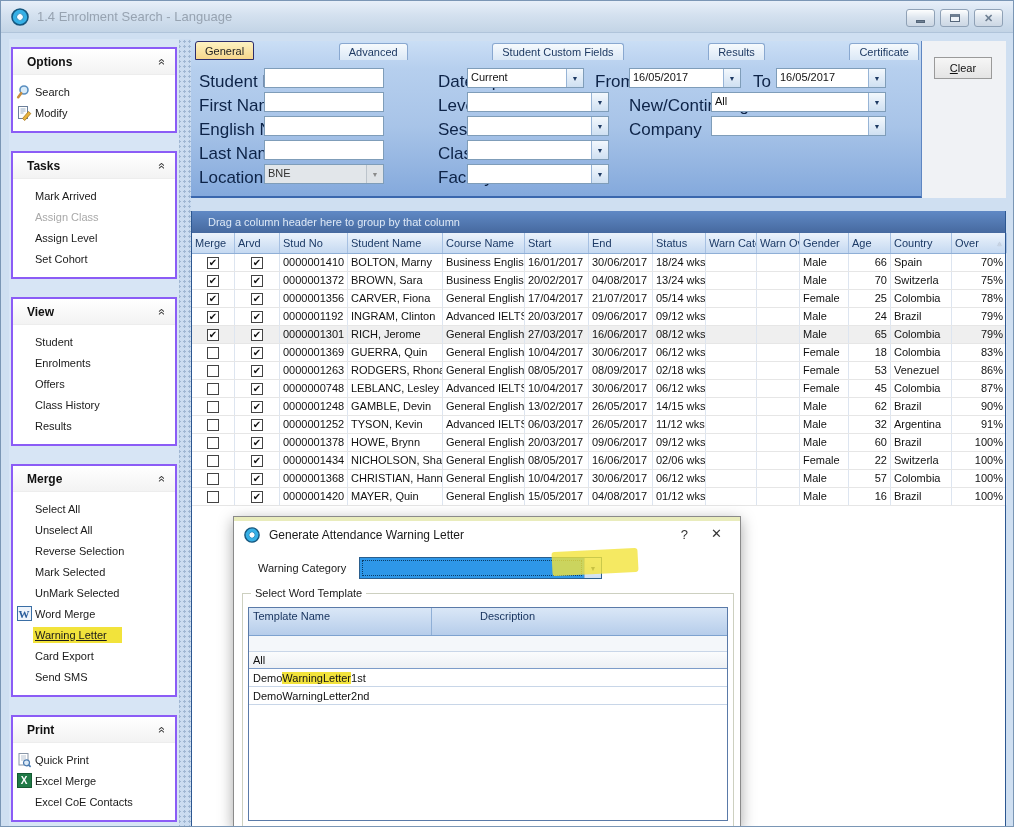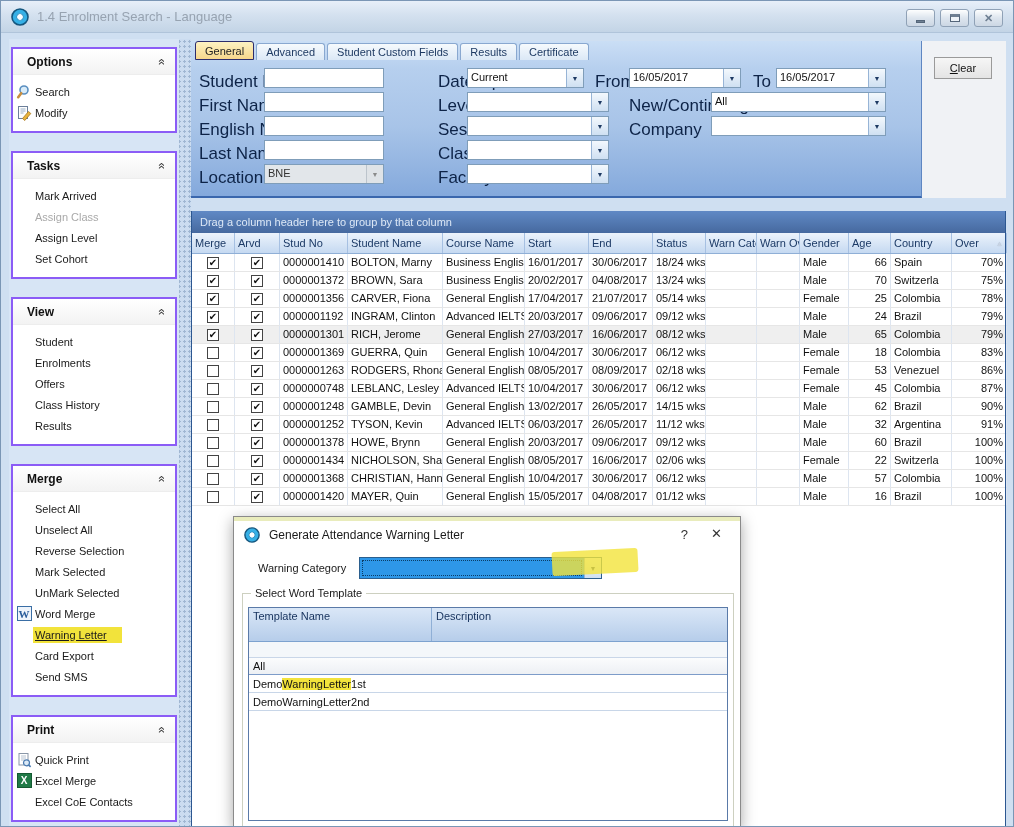--- a/index.html
+++ b/index.html
@@ -46,21 +46,21 @@
   
   .splitter { position:absolute; left:178px; top:38px; width:12px; bottom:0; background:#cbdcf0;
               background-image:radial-gradient(#9fb6d2 1px, transparent 1.2px);
               background-size:5px 5px; background-position:3px 0; }
 
   
   .form-bg { position:absolute; left:190px; top:40px; width:731px; height:157px;
              background:linear-gradient(180deg,#cadef5 0%,#b6cfee 18%,#a8c4e8 55%,#84a9dc 100%);
              border-bottom:2px solid #3a67ad; border-right:1px solid #5e86c2; }
   .tabstrip { position:absolute; left:0; top:0; right:0; height:19px; display:flex;
-              align-items:flex-end; padding-left:4px; }
+              align-items:flex-end; padding-left:4px;justify-content:space-between; }
   .tab { height:17px; padding:0 9px; margin-right:2px; display:flex; align-items:center;
          font-size:11px; color:#1e3a63; cursor:default;
          background:linear-gradient(180deg,#f6fafd,#dbe8f6);
          border:1px solid #89a8d0; border-bottom:none; border-radius:3px 3px 0 0; }
   .tab.active { height:19px; background:linear-gradient(180deg,#fdf2c2,#f7d78c);
                 border:1px solid #2d2d6b; color:#222; font-weight:normal; }
   .f-label { position:absolute; font-size:17px; color:#0d2347; white-space:nowrap; }
   .f-box { position:absolute; height:20px; background:#fff; border:1px solid #7f9db9; display:flex; }
   .f-val { flex:1; padding:2px 3px; font-size:11px; color:#111; overflow:hidden; white-space:nowrap; }
   .combo-btn { width:17px; flex:none; background:linear-gradient(180deg,#f3f8fd,#cfe0f2);
@@ -72,21 +72,21 @@
 
   .clear-zone { position:absolute; left:921px; top:40px; width:84px; height:157px; background:#f0f2f5; }
   .btn { position:absolute; left:12px; top:16px; width:58px; height:22px;
          background:linear-gradient(180deg,#f6f6f6,#e4e4e4); border:1px solid #9a9a9a;
          font-size:11px; font-family:"Liberation Sans",sans-serif; color:#111; cursor:default; }
 
   
   .grid { position:absolute; left:190px; top:210px; width:815px; bottom:0; background:#fff;
           border-left:1px solid #2c5791; border-right:1px solid #2c5791; }
   .groupbar { height:22px; background:linear-gradient(180deg,#6089c5,#46699f);
-              color:#dde8f6; font-size:11px; line-height:22px; padding-left:8px; }
+              color:#dde8f6; font-size:11px; line-height:22px; padding-left:16px; }
   .ghead { display:flex; height:21px; background:linear-gradient(180deg,#ecf3fc,#c5d9f1);
            border-bottom:1px solid #8fafd6; }
   .hcell { flex:none; display:flex; align-items:center; padding:0 3px; font-size:11px;
            color:#1c3a66; border-right:1px solid #a6c0e2; overflow:hidden; white-space:nowrap; cursor:default; }
   .hcell .sort { margin-left:auto; font-size:7px; color:#c8d4e4; text-shadow:0 0 1px #9fb0c4; }
   .grow { display:flex; height:18px; border-bottom:1px solid #e6e6e6; background:#fff; }
   .grow.focused { background:#efefef; }
   .gcell { flex:none; padding:1px 3px; font-size:11px; line-height:15px; color:#111;
            border-right:1px solid #dde5f0; overflow:hidden; white-space:nowrap;
            display:flex; align-items:center; }
@@ -110,22 +110,22 @@
               background:#2e97e8; border:1px solid #2b5f8e; display:flex; }
   .wc-value { flex:1; outline:1px dotted #0b3d66; outline-offset:-3px; }
   .wc-combo .combo-btn { height:100%; }
   .hl-blob { position:absolute; left:318px; top:33px; width:86px; height:24px; background:#f2e33b;
              opacity:.8; transform:rotate(-3deg); border-radius:3px; }
   .tpl-group { position:absolute; left:8px; top:70px; width:492px; height:244px;
                border:1px solid #cdd0c0; }
   .tpl-group legend { margin-left:8px; padding:0 4px; font-size:11px; color:#1a1a1a; }
   .tpl-grid { position:absolute; left:14px; top:90px; width:480px; bottom:6px;
               border:1px solid #5a7aa8; background:#fff; }
-  .tpl-header { display:flex; height:34px; background:linear-gradient(180deg,#dae7f7,#b6cdea);
-                border-bottom:1px solid #7da2cf; }
+  .tpl-header { display:flex; height:28px; background:linear-gradient(180deg,#dae7f7,#b6cdea);
+                border-bottom:1px solid #7da2cf;gap:44px; }
   .tpl-h1 { width:183px; padding:2px 4px; font-size:11px; color:#15315c; border-right:1px solid #8fafd6; }
   .tpl-h2 { flex:1; padding:2px 4px; font-size:11px; color:#15315c; }
   .trow { display:flex; font-size:11px; color:#111; align-items:center; }
   .trow0 { height:16px; background:#f4f7fa; border-bottom:1px solid #c9d6e8; }
   .trow1 { height:17px; background:linear-gradient(180deg,#fbfcfd,#edf0f4); border-bottom:1px solid #7d9cc9; }
   .trow2, .trow3 { height:18px; background:#fff; border-bottom:1px solid #c8d6e8; }
   .tname { padding:1px 4px; white-space:nowrap; overflow:hidden; }
   .tdesc { flex:1; padding:1px 4px; }
   .hl-text { background:#f2e33b; }
 

